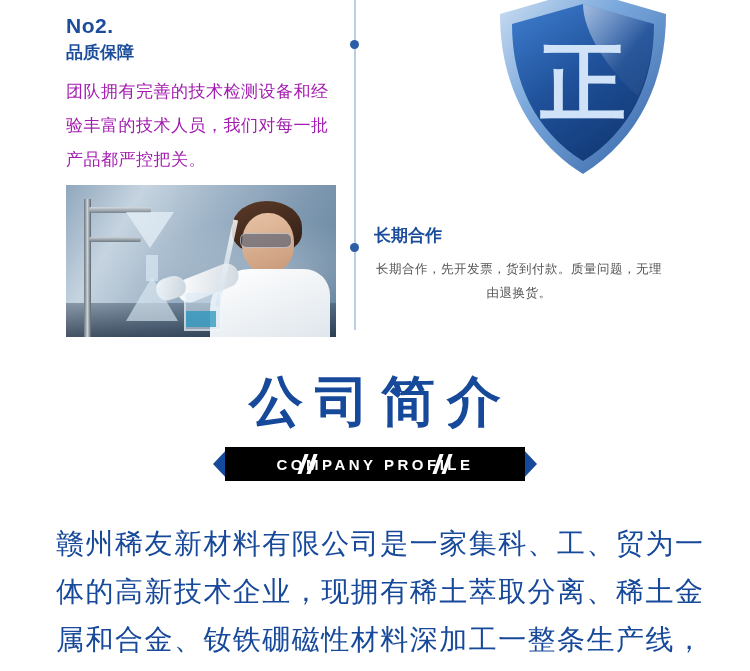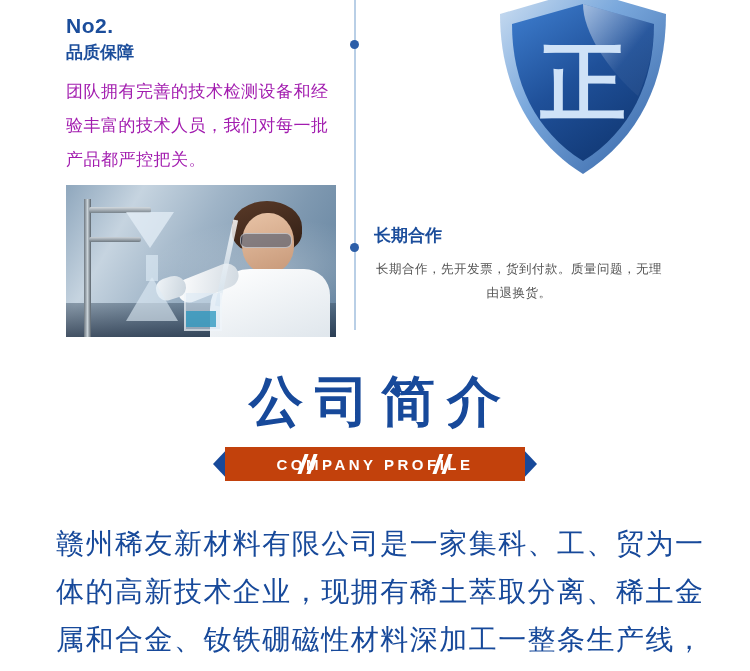--- a/index.html
+++ b/index.html
@@ -249,21 +249,21 @@
     width: 420px;
     height: 34px;
   }
   .ribbon-bar {
     position: absolute;
     left: 50%;
     transform: translateX(-50%);
     top: 0;
     width: 300px;
     height: 34px;
-    background: #c2410c;
+    background: #000000;
     display: flex;
     align-items: center;
     justify-content: center;
   }
   .ribbon-bar span {
     color: #ffffff;
     font-size: 15px;
     letter-spacing: 3.5px;
     font-weight: bold;
   }

